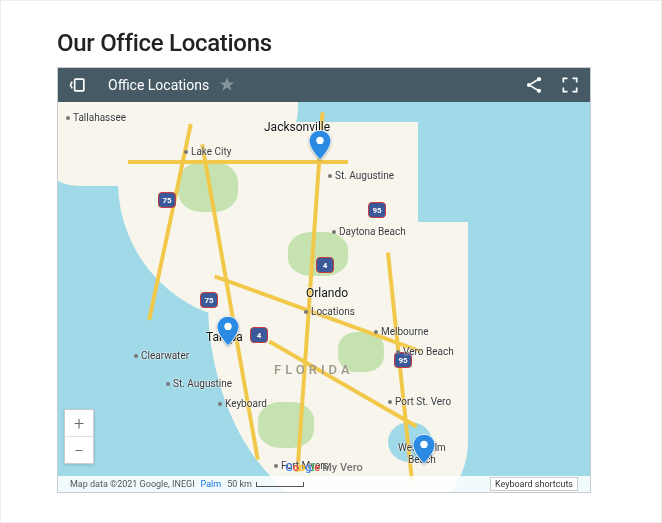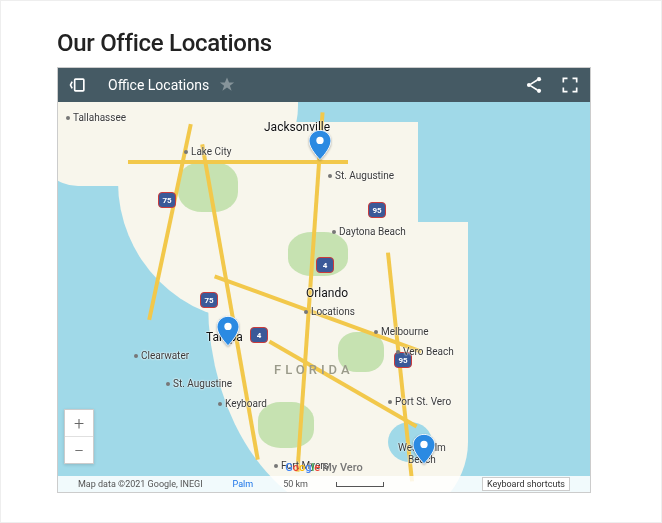--- a/index.html
+++ b/index.html
@@ -45,21 +45,21 @@
   .city.dot::before{content:"";display:inline-block;width:4px;height:4px;border-radius:50%;background:#777;margin-right:3px;vertical-align:middle;}
   .state-label{position:absolute;font-size:13px;color:#9a9a8a;letter-spacing:4px;font-weight:500;}
 
   .pin{position:absolute;width:22px;height:30px;transform:translate(-50%,-100%);}
   .pin svg{width:100%;height:100%;filter:drop-shadow(0 1px 1px rgba(0,0,0,.3));}
 
   .zoom-ctrl{position:absolute;left:6px;bottom:28px;width:28px;background:#fff;border:1px solid #ccc;box-shadow:0 1px 3px rgba(0,0,0,.15);}
   .zoom-btn{height:26px;display:flex;align-items:center;justify-content:center;color:#666;font-size:18px;font-weight:300;cursor:pointer;}
   .zoom-sep{height:1px;background:#e0e0e0;}
 
-  .footer{position:absolute;left:0;right:0;bottom:0;height:16px;background:rgba(255,255,255,.85);display:flex;align-items:center;font-size:9px;color:#555;padding:0 20px;gap:24px;}
+  .footer{position:absolute;left:0;right:0;bottom:0;height:16px;background:rgba(255,255,255,.85);display:flex;align-items:center;font-size:9px;color:#555;padding:0 12px;}
   .footer .terms{color:#1a73e8;margin:0 6px;}
   .footer .scale-bar{width:46px;height:4px;border:1px solid #555;border-top:none;margin-left:4px;}
   .footer-spacer{flex:1;}
   .kbd{background:#fff;border:1px solid #ccc;padding:1px 4px;font-size:9px;color:#333;}
   .logo{position:absolute;left:50%;bottom:18px;transform:translateX(-50%);font-size:11px;font-weight:500;white-space:nowrap;}
   .logo .g1{color:#4285F4}.logo .g2{color:#EA4335}.logo .g3{color:#FBBC05}.logo .g4{color:#34A853}.logo .mm{color:#777;margin-left:2px;}
 </style>
 </head>
 <body>
 

